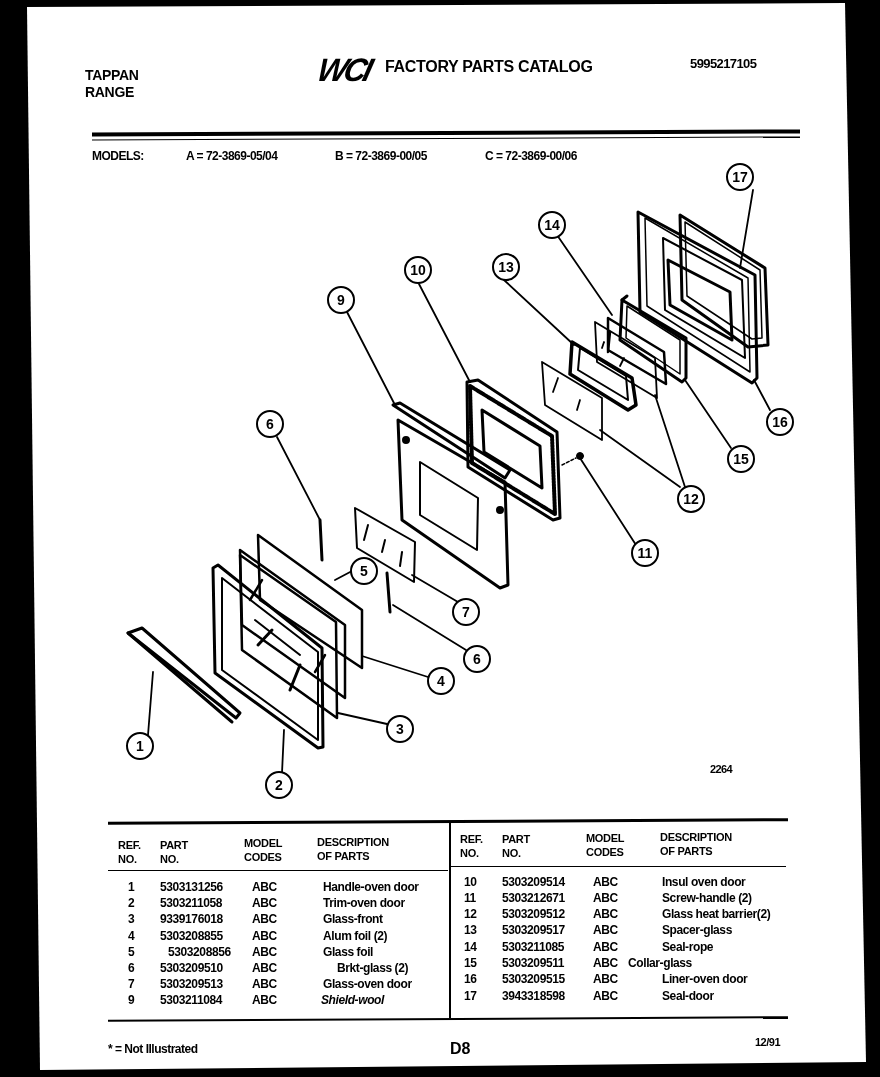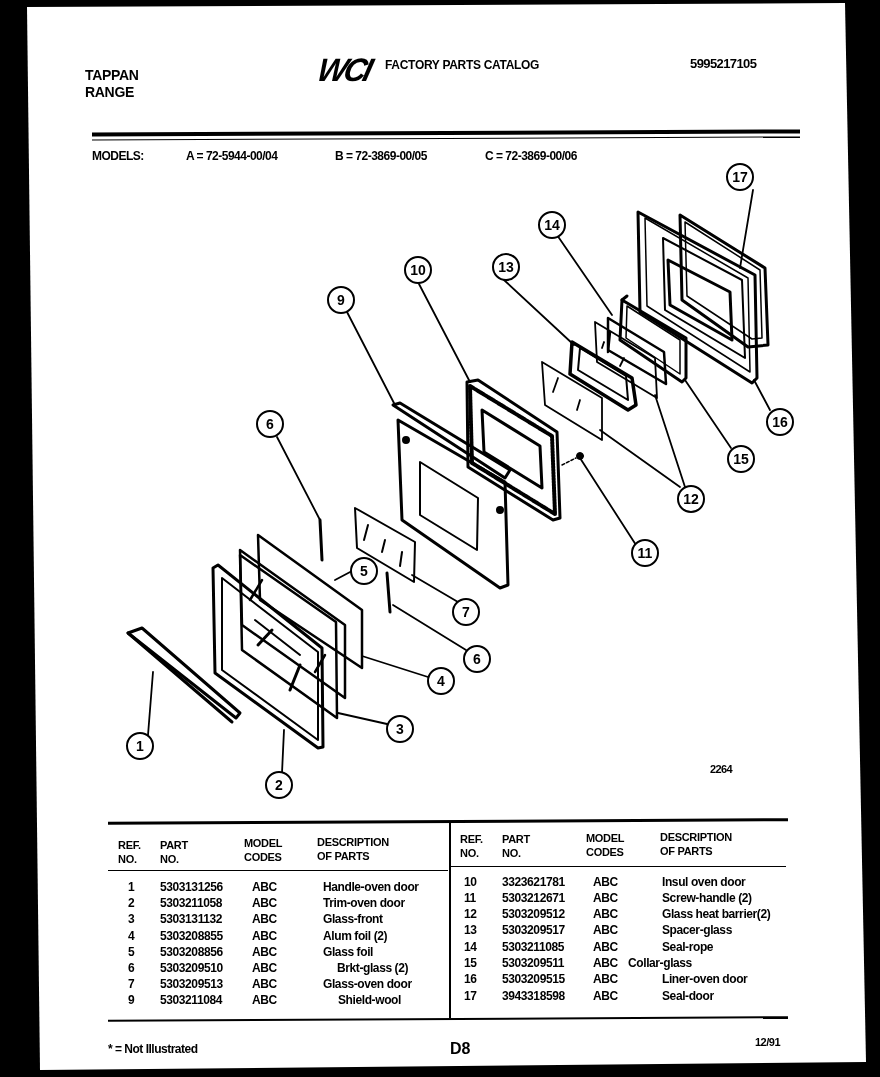--- a/index.html
+++ b/index.html
@@ -8,21 +8,21 @@
     font-family:"Liberation Sans", sans-serif; color:#000;
   }
   .page {
     position:absolute; left:0; top:0; width:880px; height:1077px;
     background:#fff;
     clip-path: polygon(27px 7px, 845px 3px, 866px 1062px, 40px 1070px);
   }
   .t { position:absolute; font-weight:bold; white-space:nowrap; }
   .hdr-left { left:85px; top:67px; font-size:14px; line-height:17px; letter-spacing:-0.3px; }
   .logo { left:318px; top:52px; font-size:31px; font-style:italic; font-weight:900; letter-spacing:-3px; transform:skewX(-14deg) scaleY(1.05); font-family:"Liberation Sans", sans-serif; }
-  .catalog-title { left:385px; top:58px; font-size:12px; letter-spacing:-0.3px;text-align:center; }
+  .catalog-title { left:385px; top:58px; font-size:16px; letter-spacing:-0.3px;text-align:center; }
   .catalog-no { left:690px; top:56px; font-size:13px; letter-spacing:-0.6px; }
   .rule-thick { position:absolute; left:92px; top:131px; width:708px; height:4px; background:#000; transform:rotate(-0.25deg); }
   .rule-thin { position:absolute; left:92px; top:138px; width:708px; height:1px; background:#000; transform:rotate(-0.25deg); }
   .models { top:149px; font-size:12px; letter-spacing:-0.5px; }
   .diagram { position:absolute; left:0; top:0; width:880px; height:820px; }
   .fig-no { left:710px; top:763px; font-size:11px; letter-spacing:-0.6px; }
   .table-top { position:absolute; left:108px; top:820px; width:680px; height:3px; background:#000; transform:rotate(-0.3deg); }
   .table-bottom { position:absolute; left:108px; top:1018px; width:680px; height:2px; background:#000; transform:rotate(-0.3deg); }
   .table-div { position:absolute; left:449px; top:822px; width:2px; height:196px; background:#000; }
   .col-hdr { font-size:11px; line-height:14px; letter-spacing:-0.3px; }
@@ -44,21 +44,21 @@
     <div>RANGE</div>
   </div>
   <div class="t logo">WCI</div>
   <div class="t catalog-title">FACTORY PARTS CATALOG</div>
   <div class="t catalog-no">5995217105</div>
 
   <div class="rule-thick"></div>
   <div class="rule-thin"></div>
 
   <div class="t models" style="left:92px;text-align:right;">MODELS:</div>
-  <div class="t models" style="left:186px;">A = 72-5944-00/04</div>
+  <div class="t models" style="left:186px;">A = 72-3869-05/04</div>
   <div class="t models" style="left:335px;">B = 72-3869-00/05</div>
   <div class="t models" style="left:485px;">C = 72-3869-00/06</div>
 
   <svg class="diagram" viewBox="0 0 880 820" width="880" height="820">
     <g fill="none" stroke="#000" stroke-linejoin="round" stroke-linecap="round">
 
       <g stroke-width="3">
         <path d="M680 215 L765 268 L768 345 L748 347 L682 300 Z"></path>
         <path d="M685 222 L760 270 L762 338 L752 339 L687 296 Z" stroke-width="1.5"></path>
       </g>
@@ -299,60 +299,60 @@
       <span style="left:323px;">Handle-oven door</span>
     </div>
     <div class="row" style="left:0; top:896px;">
       <span style="left:128px;">2</span>
       <span style="left:160px;">5303211058</span>
       <span style="left:252px;">ABC</span>
       <span style="left:323px;">Trim-oven door</span>
     </div>
     <div class="row" style="left:0; top:912px;">
       <span style="left:128px;">3</span>
-      <span style="left:160px;">5303131132</span>
+      <span style="left:160px;">9339176018</span>
       <span style="left:252px;">ABC</span>
       <span style="left:323px;">Glass-front</span>
     </div>
     <div class="row" style="left:0; top:929px;">
       <span style="left:128px;">4</span>
       <span style="left:160px;">5303208855</span>
       <span style="left:252px;">ABC</span>
       <span style="left:323px;">Alum foil (2)</span>
     </div>
     <div class="row" style="left:0; top:945px;">
       <span style="left:128px;">5</span>
-      <span style="left:160px;">5303208856</span>
+      <span style="left:168px;">5303208856</span>
       <span style="left:252px;">ABC</span>
       <span style="left:323px;">Glass foil</span>
     </div>
     <div class="row" style="left:0; top:961px;">
       <span style="left:128px;">6</span>
       <span style="left:160px;">5303209510</span>
       <span style="left:252px;">ABC</span>
       <span style="left:323px;padding-left:14px;">Brkt-glass (2)</span>
     </div>
     <div class="row" style="left:0; top:977px;">
       <span style="left:128px;">7</span>
       <span style="left:160px;">5303209513</span>
       <span style="left:252px;">ABC</span>
       <span style="left:323px;">Glass-oven door</span>
     </div>
     <div class="row" style="left:0; top:993px;">
       <span style="left:128px;">9</span>
       <span style="left:160px;text-align:right;">5303211084</span>
       <span style="left:252px;">ABC</span>
-      <span style="left:338px;">Shield-wool</span>
+      <span style="left:321px;font-style:italic;">Shield-wool</span>
     </div>
   </div>
 
   <div>
     <div class="row" style="left:0; top:875px;">
       <span style="left:464px;">10</span>
-      <span style="left:502px;">3323621781</span>
+      <span style="left:502px;">5303209514</span>
       <span style="left:593px;">ABC</span>
       <span style="left:662px;">Insul oven door</span>
     </div>
     <div class="row" style="left:0; top:891px;">
       <span style="left:464px;">11</span>
       <span style="left:502px;">5303212671</span>
       <span style="left:593px;">ABC</span>
       <span style="left:662px;">Screw-handle (2)</span>
     </div>
     <div class="row" style="left:0; top:907px;">

